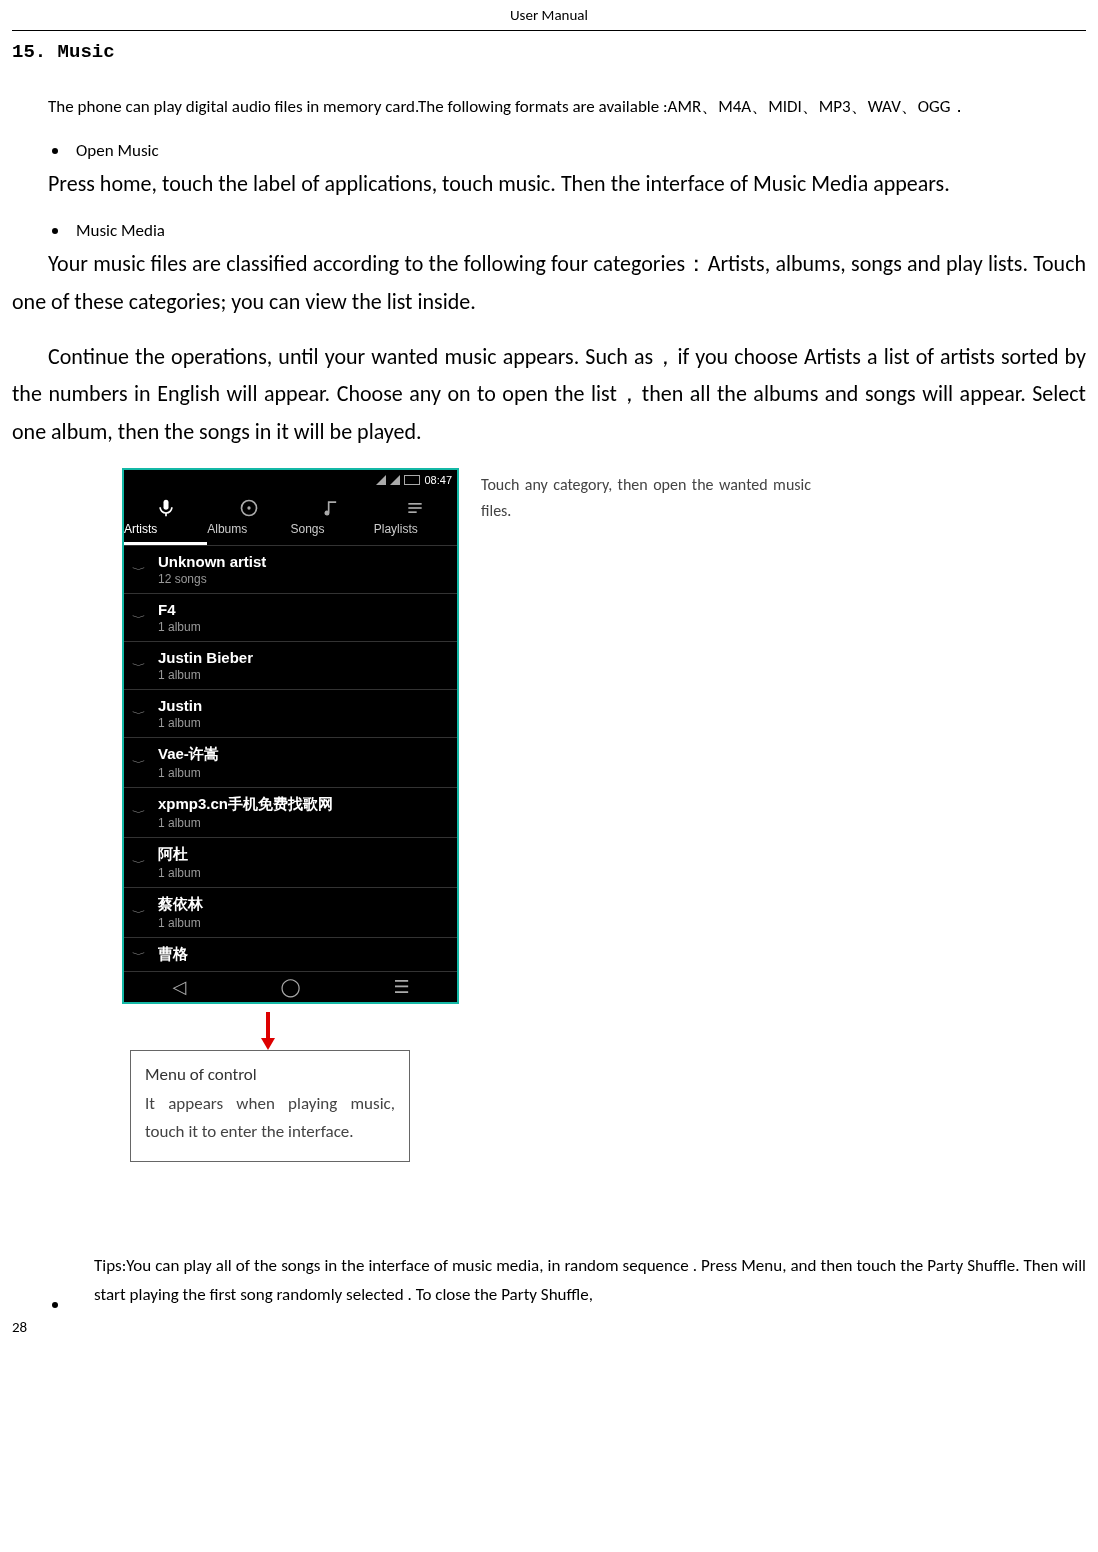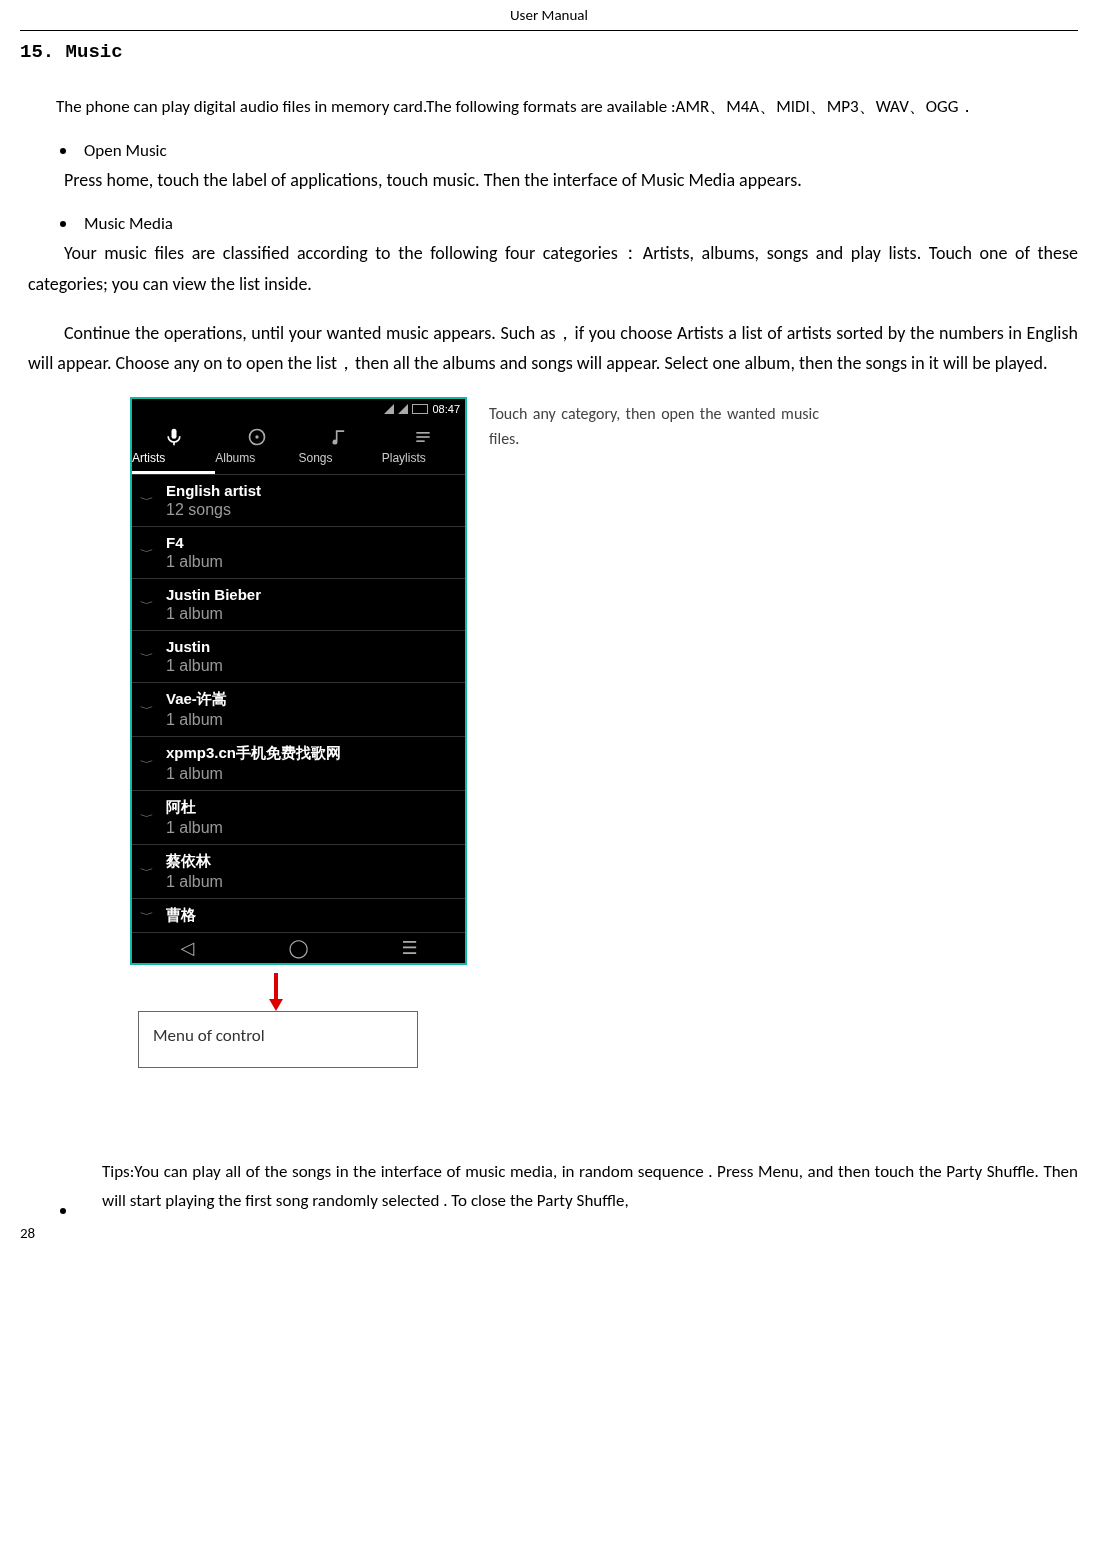--- a/index.html
+++ b/index.html
@@ -4,21 +4,21 @@
   <style>
     body {
       font-family: Calibri, Arial, sans-serif;
       margin: 0;
       padding: 0;
       background: #fff;
       color: #000;
       width: 1098px;
     }
     .page {
-      padding: 0 20px;
+      padding: 0 12px;
     }
     .header {
       text-align: center;
       font-size: 15px;
       padding: 6px 0;
       border-bottom: 1px solid #000;
       margin-bottom: 10px;
     }
     .section-title {
       font-family: "Courier New", monospace;
@@ -48,24 +48,24 @@
       border-radius: 50%;
       margin-right: 18px;
       position: relative;
       top: -2px;
       flex-shrink: 0;
     }
     .bullet-text {
       font-size: 17px;
     }
     .sub-para {
-      font-size: 18px;
+      font-size: 22px;
       line-height: 1.7;
       text-align: justify;
-      margin: 4px 0 18px 8px;
+      margin: 4px 0 18px 0;
     }
     .sub-indent {
       text-indent: 36px;
     }
     .figure-area {
       display: flex;
       margin: 10px 0 10px 110px;
     }
     .phone {
       width: 333px;
@@ -116,21 +116,21 @@
       background: #000;
     }
     .chevron {
       color: #888;
       font-size: 14px;
       margin-right: 12px;
       transform: scaleY(0.7);
     }
     .artist-info { display:flex; flex-direction:column; }
     .artist-name { color:#fff; font-size:15px; font-weight:bold; }
-    .artist-sub { color:#999; font-size:16px; margin-top:2px; }
+    .artist-sub { color:#999; font-size:12px; margin-top:2px; }
     .nav-bar {
       display: flex;
       background: #000;
       padding: 4px 0;
     }
     .nav-btn {
       flex: 1;
       text-align: center;
       color: #aaa;
       font-size: 18px;
@@ -235,21 +235,21 @@
               <line x1="4" y1="12" x2="20" y2="12"></line>
               <line x1="4" y1="17" x2="14" y2="17"></line>
             </svg>
           <span>Playlists</span>
         </div>
       </div>
       <div id="artist-list">
           <div class="artist-row">
             <span class="chevron">﹀</span>
             <div class="artist-info">
-              <span class="artist-name">English artist</span>
+              <span class="artist-name">Unknown artist</span>
               <span class="artist-sub">12 songs</span>
             </div>
           </div>
           <div class="artist-row">
             <span class="chevron">﹀</span>
             <div class="artist-info">
               <span class="artist-name">F4</span>
               <span class="artist-sub">1 album</span>
             </div>
           </div>
@@ -313,20 +313,21 @@
 
   <div class="arrow-down">
     <svg width="22" height="40">
         <line x1="11" y1="2" x2="11" y2="30" stroke="#d00" stroke-width="4"></line>
         <polygon points="4,28 18,28 11,40" fill="#d00"></polygon>
       </svg>
   </div>
 
   <div class="callout-box">
     <div class="title">Menu of control</div>
+    <div class="body">It appears when playing music, touch it to enter the interface.</div>
   </div>
 
   <div class="tips-bullet">
     <span class="bullet-dot"></span>
     <div class="tips-content">Tips:You can play all of the songs in the interface of    music media, in random sequence    . Press    Menu, and then touch the Party Shuffle. Then will start playing the first song randomly selected . To close the Party Shuffle,</div>
   </div>
 
   <div class="page-num">28</div>
 </div>
 

